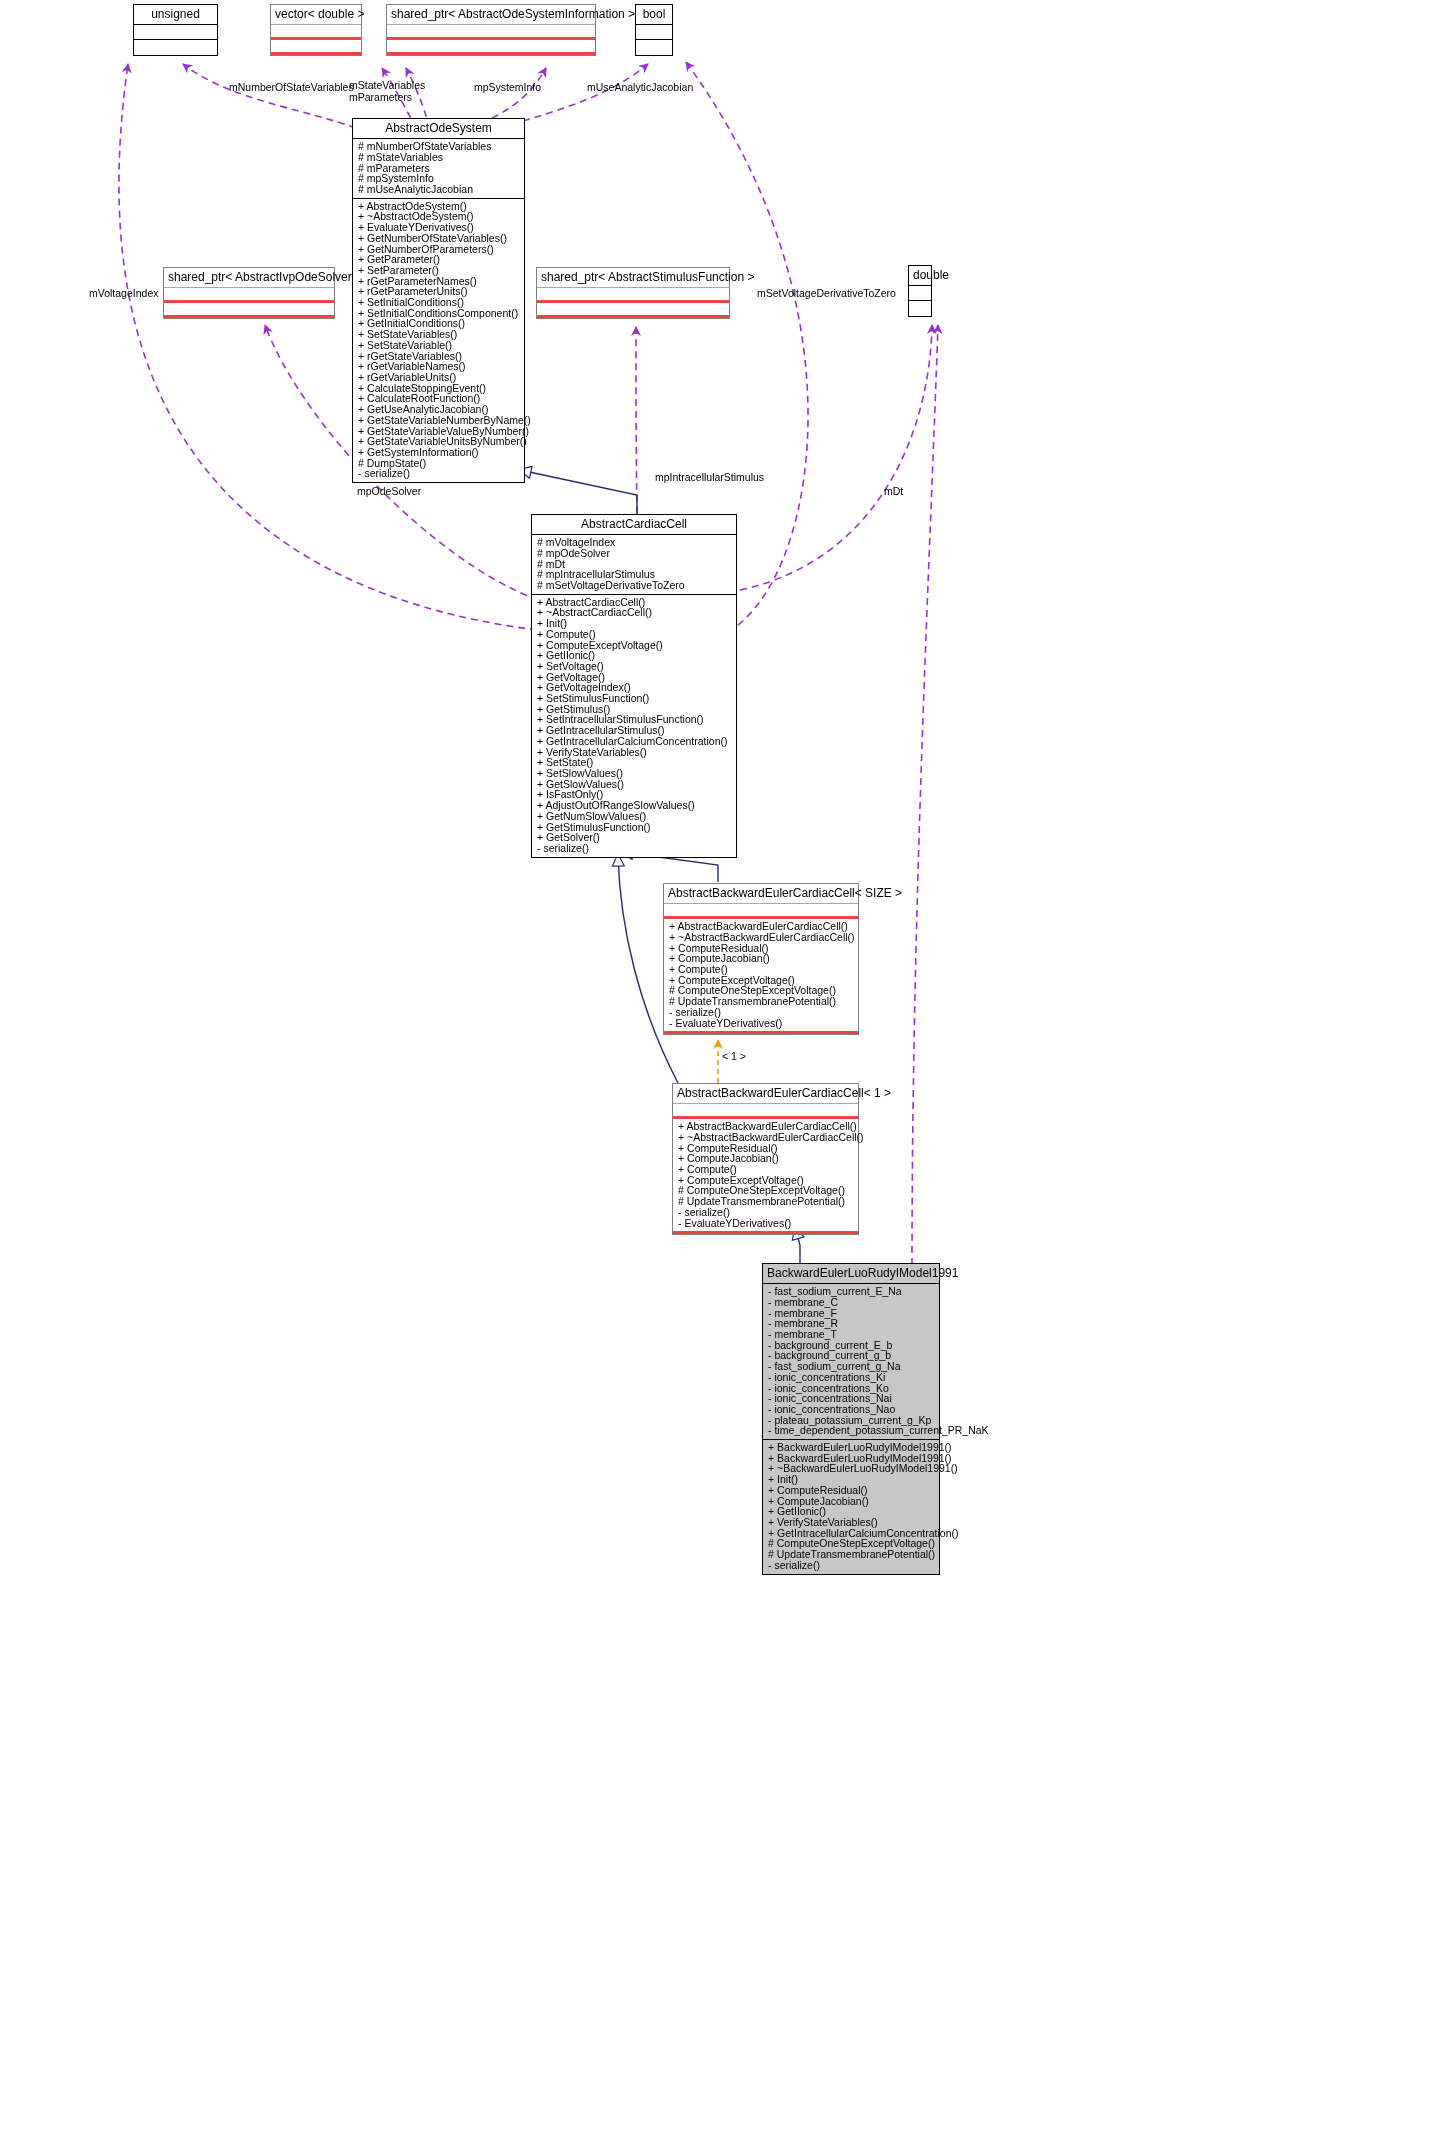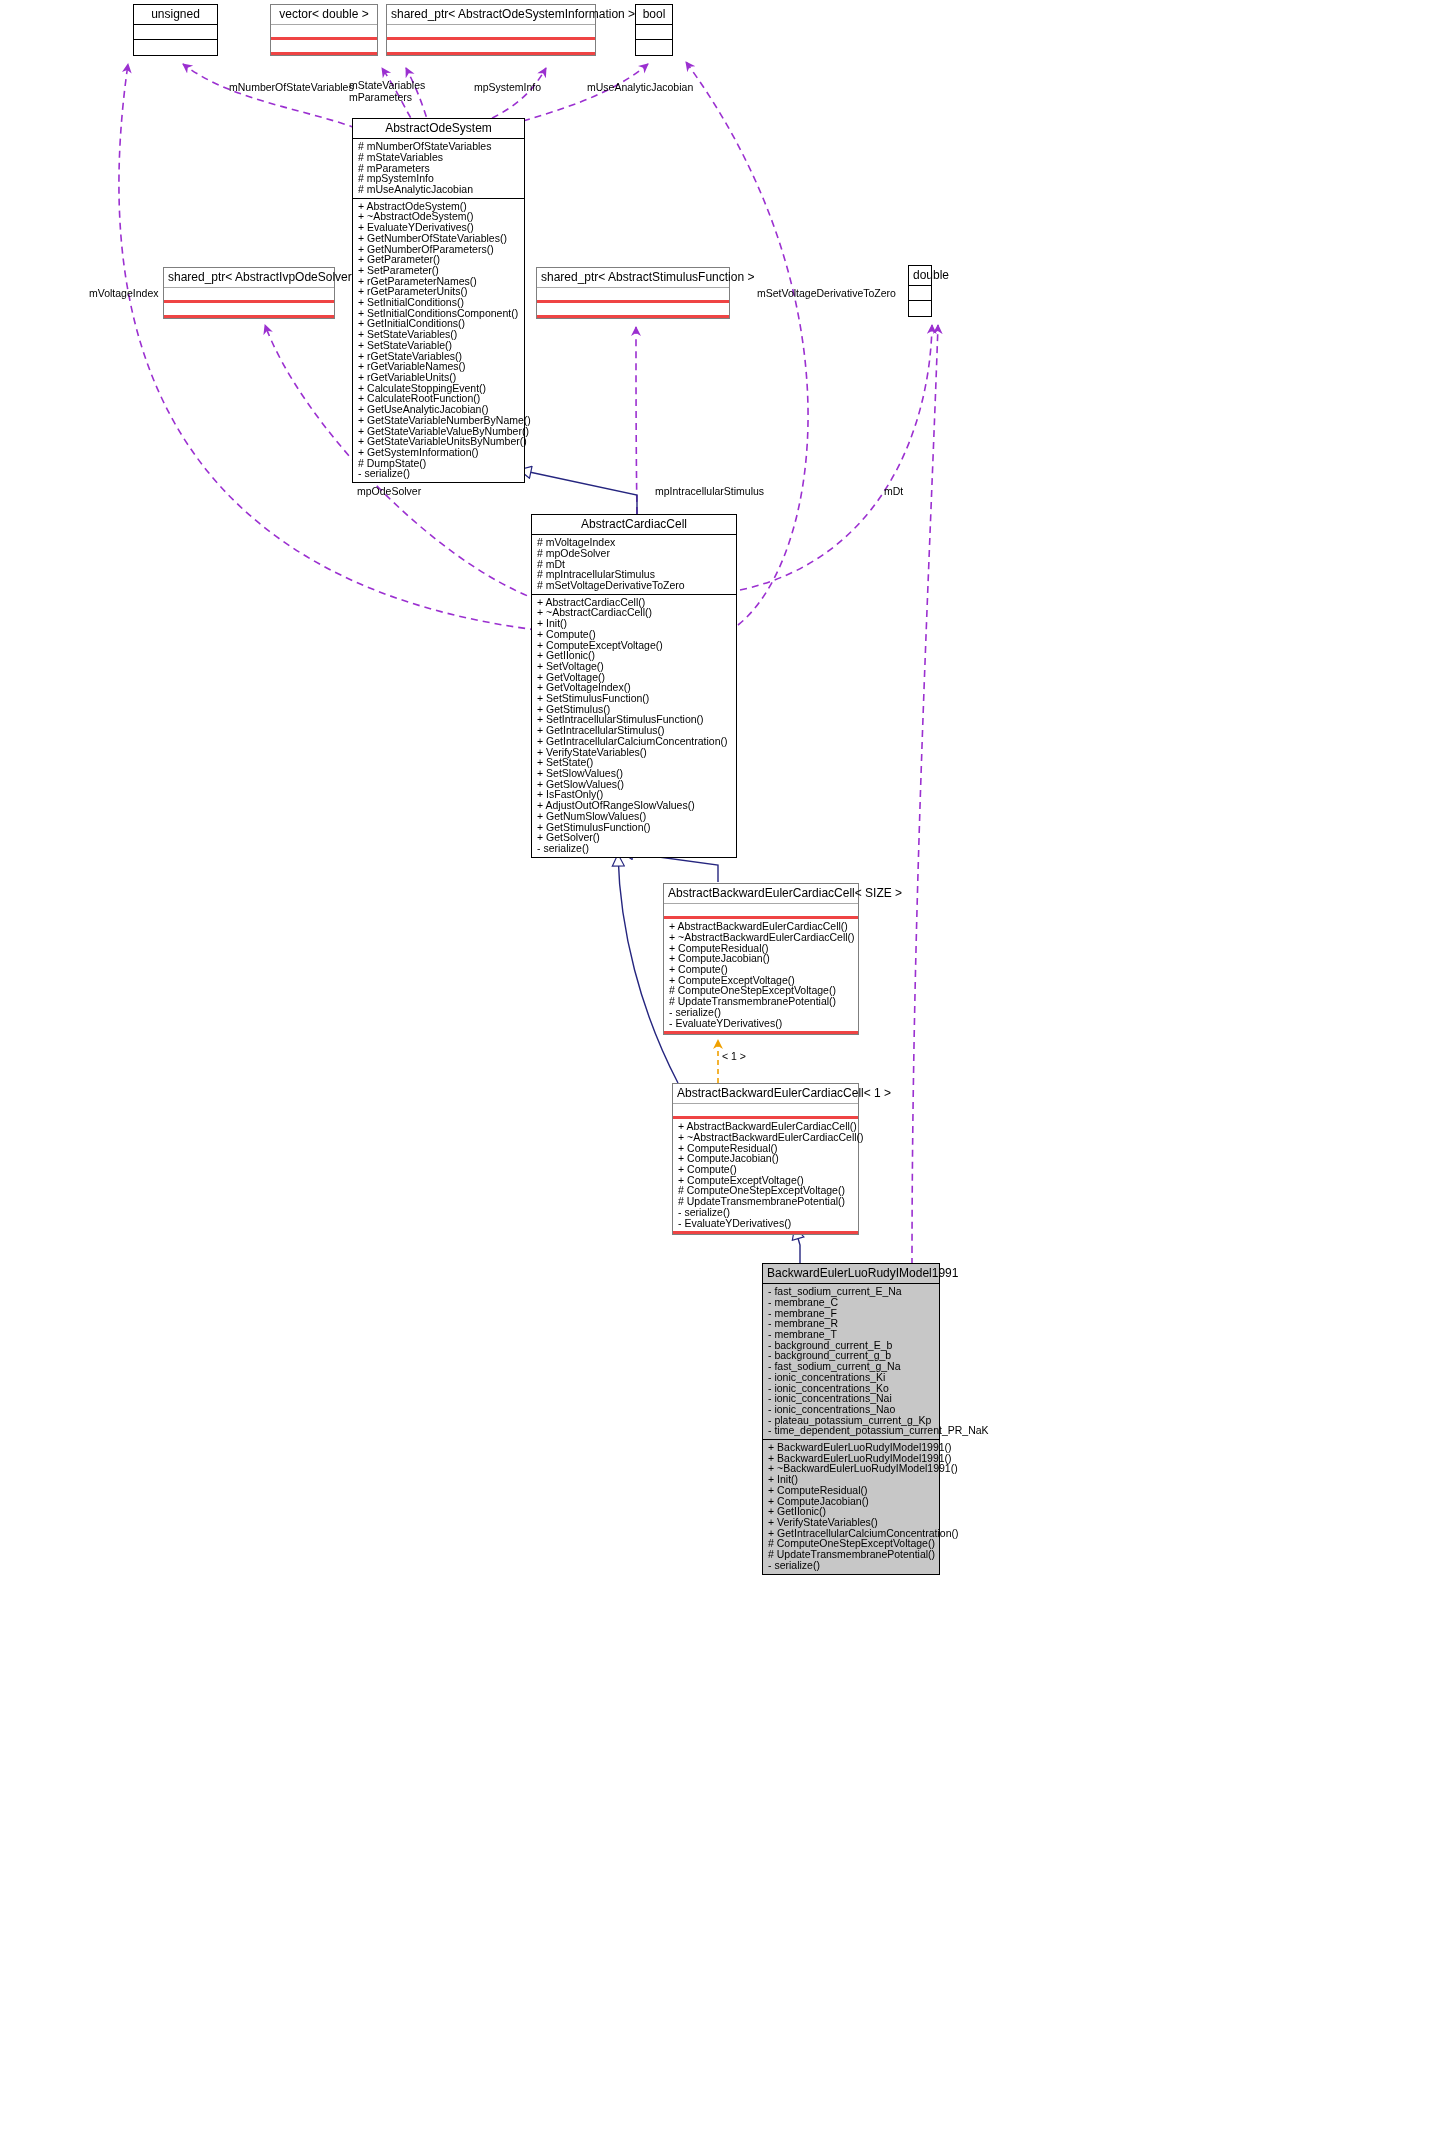--- a/index.html
+++ b/index.html
@@ -131,21 +131,21 @@
       <path d="M718,1083 L718,1040" marker-end="url(#ah-orange)"></path>
     </g>
   </svg>
 
   <div class="ubox strong" style="left:133px; top:4px; width:85px;">
     <div class="title">unsigned</div>
     <div class="sect empty"></div>
     <div class="sect empty last"></div>
   </div>
 
-  <div class="ubox" style="left:270px; top:4px; width:108px;">
+  <div class="ubox" style="left:270px; top:4px; width:92px;">
     <div class="title">vector&lt; double &gt;</div>
     <div class="sect empty"></div>
     <div class="sect empty last"></div>
   </div>
 
   <div class="ubox" style="left:386px; top:4px; width:210px;">
     <div class="title">shared_ptr&lt; AbstractOdeSystemInformation &gt;</div>
     <div class="sect empty"></div>
     <div class="sect empty last"></div>
   </div>
@@ -326,20 +326,20 @@
   <div class="elabel" style="left:474px; top:82px;">mpSystemInfo</div>
 
   <div class="elabel" style="left:579px; top:82px;margin-left:8px;">mUseAnalyticJacobian</div>
 
   <div class="elabel" style="left:89px; top:288px;">mVoltageIndex</div>
 
   <div class="elabel" style="left:757px; top:288px;">mSetVoltageDerivativeToZero</div>
 
   <div class="elabel" style="left:357px; top:486px;">mpOdeSolver</div>
 
-  <div class="elabel" style="left:631px; top:486px;padding-left:24px;">mpIntracellularStimulus</div>
+  <div class="elabel" style="left:631px; top:472px;padding-left:24px;">mpIntracellularStimulus</div>
 
   <div class="elabel" style="left:884px; top:486px;">mDt</div>
 
 
   <div class="tlabel" style="left:722px; top:1050px;">&lt; 1 &gt;</div>
 
 </div>
 
 </body></html>

